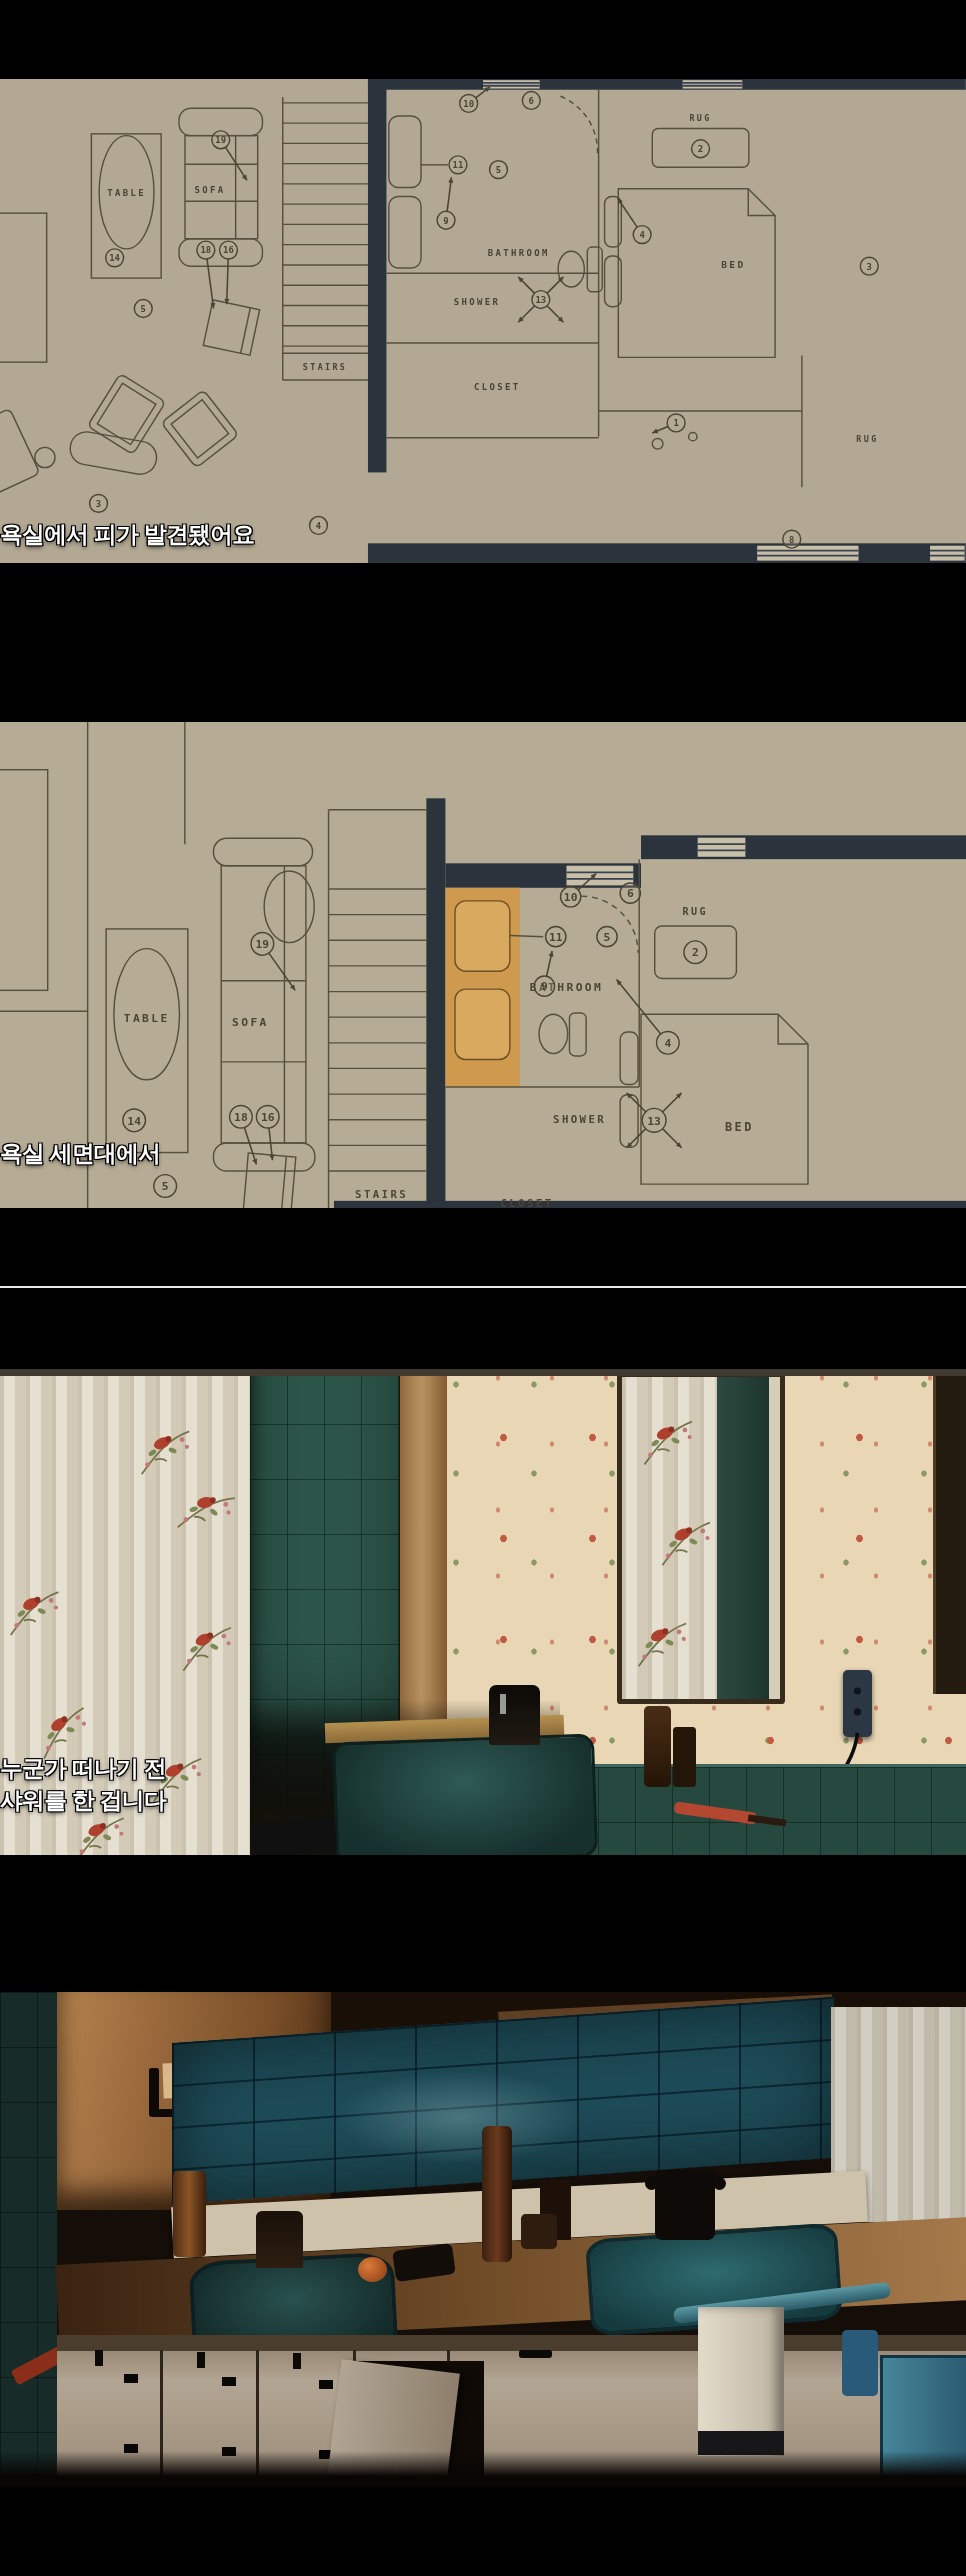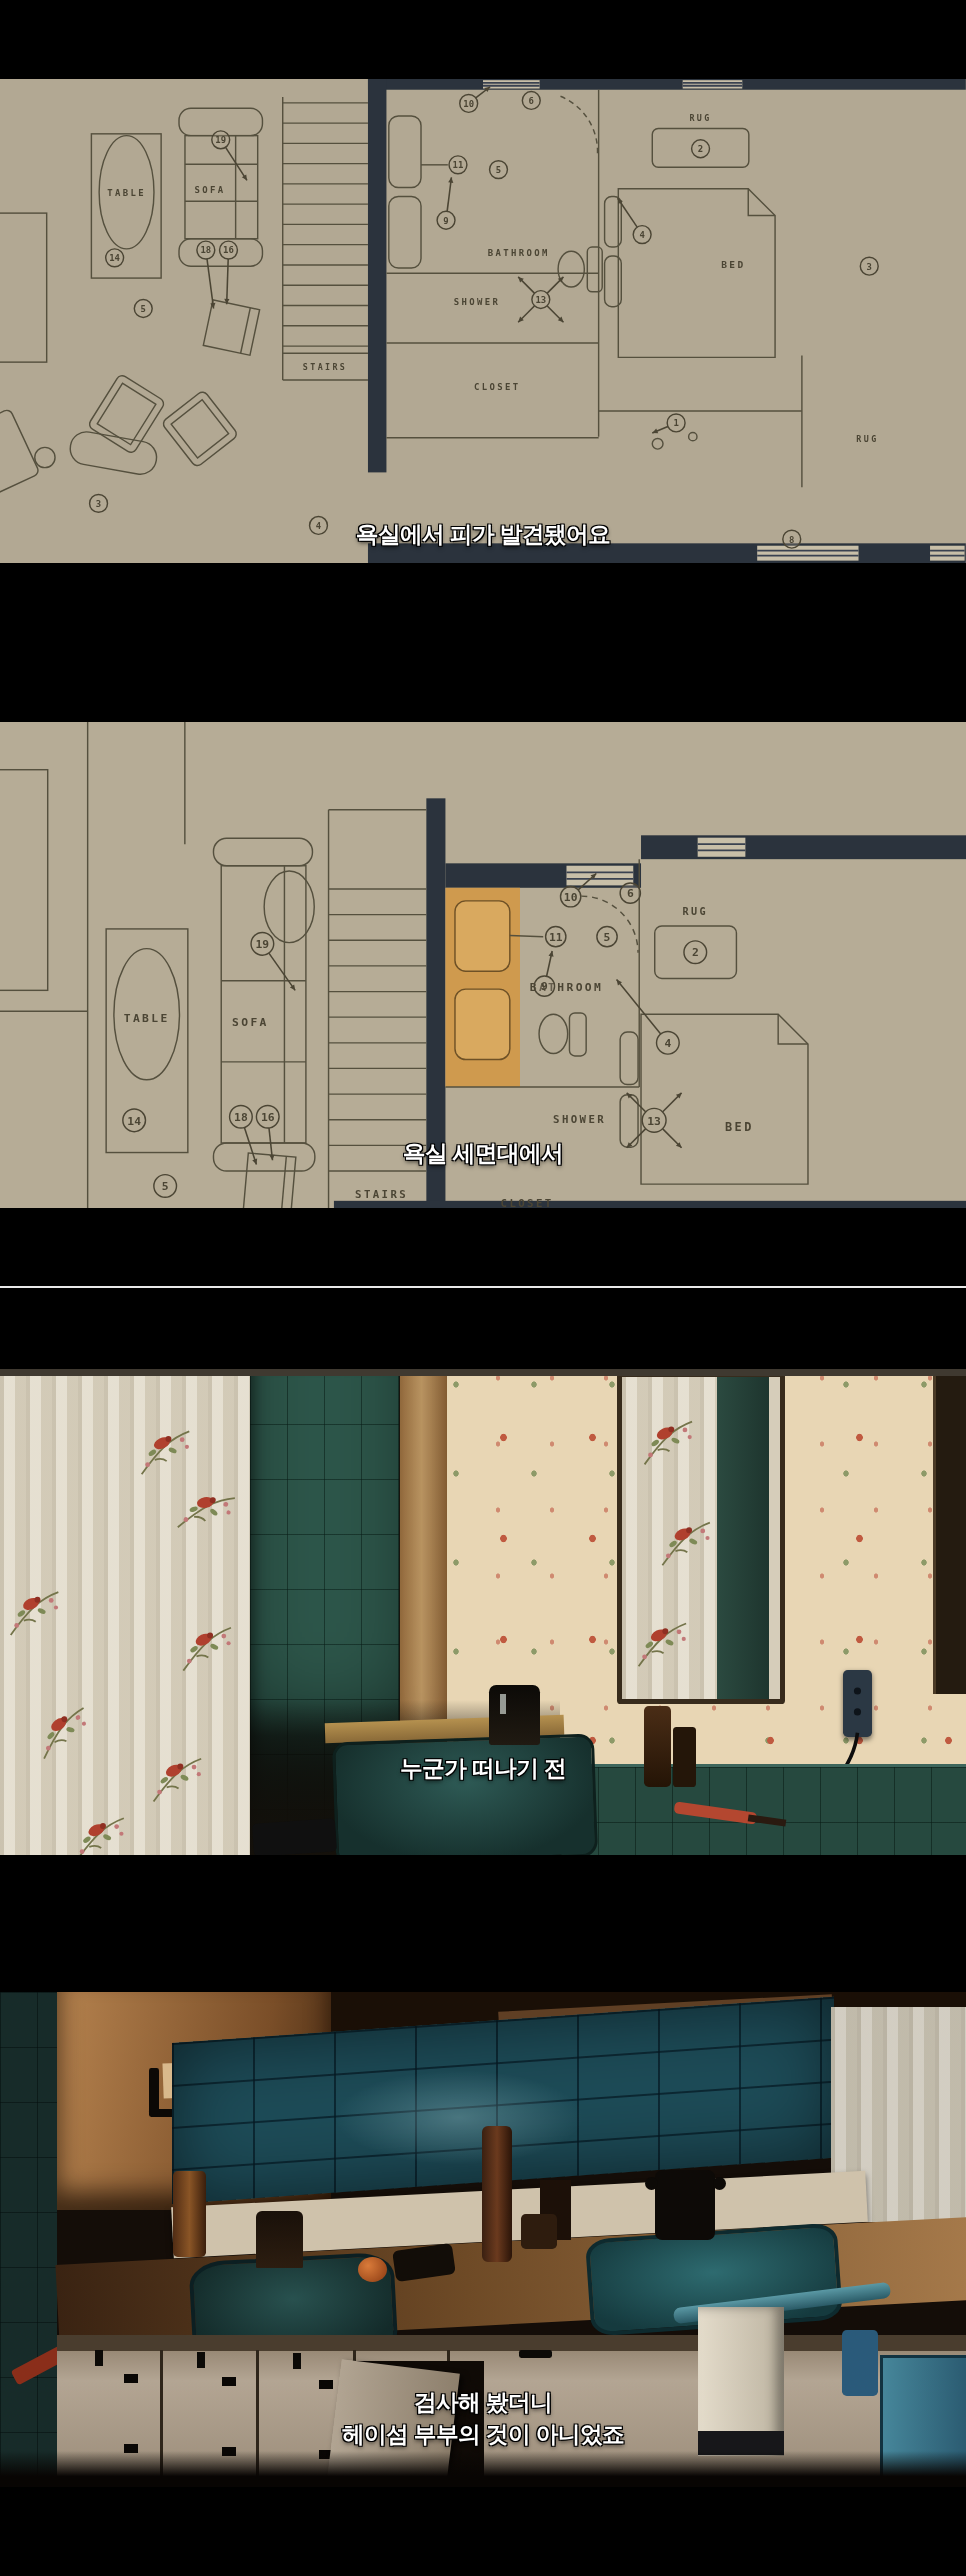--- a/index.html
+++ b/index.html
@@ -6,21 +6,21 @@
   #stage{position:relative;width:966px;height:2576px;background:#000;overflow:hidden;
          font-family:"Liberation Sans", sans-serif;}
   .frame{position:absolute;left:0;width:966px;overflow:hidden;}
   
   .plan-svg{position:absolute;left:0;top:0;}
   .plan-label{font-family:"DejaVu Sans Mono", monospace;fill:#4b4534;font-weight:bold;}
   .plan-line{stroke:#55503e;stroke-width:2.4;fill:none;}
   .plan-fill{fill:none;stroke:#55503e;stroke-width:2.4;}
   .wall-dark{fill:#2b333d;}
   
-  .subtitle{position:absolute;left:0;width:966px;text-align:center;color:#fff;
+  .subtitle{position:absolute;left:0;width:966px;color:#fff;
     font-size:22.7px;font-weight:bold;line-height:32px;letter-spacing:-0.6px;
     text-shadow:-1.2px -1.2px 0 #000,1.2px -1.2px 0 #000,-1.2px 1.2px 0 #000,1.2px 1.2px 0 #000,0 1.8px 4.2px rgba(0,0,0,.75);}
   
   .tile-green{background-color:#2d564a;
     background-image:linear-gradient(rgba(10,30,24,.55) 1.2px,transparent 1.2px),
                      linear-gradient(90deg,rgba(10,30,24,.55) 1.2px,transparent 1.2px);
     background-size:37px 55px;}
   .tile-teal{background-color:#1d4b57;
     background-image:linear-gradient(rgba(5,25,35,.7) 1.8px,transparent 1.8px),
                      linear-gradient(90deg,rgba(5,25,35,.7) 1.8px,transparent 1.8px);
@@ -462,20 +462,21 @@
     <div class="abs" style="left:489px;top:316px;width:51px;height:60px;background:linear-gradient(180deg,#0c0a07,#201a12);border-radius:7.2px 7.2px 2.4px 2.4px;"></div>
     <div class="abs" style="left:500px;top:325px;width:6px;height:20px;background:#cfd6cf;opacity:.7;"></div>
     <div class="abs" style="left:644px;top:337px;width:27px;height:81px;background:linear-gradient(180deg,#4a2d16,#241406);border-radius:4.8px;"></div>
     <div class="abs" style="left:673px;top:358px;width:22.7px;height:60px;background:#241609;border-radius:3.6px;"></div>
     <div class="abs" style="left:674px;top:438px;width:83px;height:12px;background:#b44730;border-radius:4.8px;transform:rotate(8deg);"></div>
     <div class="abs" style="left:748px;top:448px;width:38px;height:7.2px;background:#2a1a10;transform:rotate(8deg);"></div>
     <div class="abs" style="left:253px;top:452px;width:83px;height:33px;background:#101010;border-radius:4.8px;transform:rotate(-4deg);"></div>
     <div class="abs" style="left:0;top:0;width:966px;height:7.2px;background:#3f3930;"></div>
     <div class="subtitle" style="top:383px;">
       <div>누군가 떠나기 전</div>
+      <div>샤워를 한 겁니다</div>
     </div>
   </div>
 
   <div class="frame" style="top:1992px;height:495px;background:#140d08;">
     <div class="abs tile-green" style="left:0;top:0;width:57px;height:495px;filter:brightness(.5) hue-rotate(15deg);"></div>
     <div class="abs" style="left:57px;top:0;width:274px;height:218px;background:linear-gradient(100deg,#b5824e,#7a4e28 70%,#4a2d14);box-shadow:inset 0 -18px 24px rgba(20,8,2,.7);"></div>
     <div class="abs" style="left:149px;top:76px;width:9.5px;height:48px;background:#0c0906;border-radius:2.4px;"></div>
     <div class="abs" style="left:149px;top:117px;width:35px;height:8.3px;background:#0c0906;border-radius:2.4px;"></div>
     <div class="abs" style="left:331px;top:0;width:635px;height:72px;background:#1a0f06;"></div>
     <div class="abs" style="left:163px;top:67px;width:256px;height:35px;background:#d9b98c;background-image:radial-gradient(#b4543a 2.4px,transparent 3px),radial-gradient(#7e8a56 1.8px,transparent 2.4px);background-size:42px 24px,33px 20px;transform:rotate(-2deg);"></div>
@@ -524,20 +525,16 @@
     <div class="abs" style="left:356px;top:369px;width:128px;height:126px;background:#0f0a06;"></div>
     <div class="abs" style="left:334px;top:374px;width:119px;height:120px;background:linear-gradient(90deg,#b1a492,#8d7f6c);transform:rotate(7deg);box-shadow:3.6px 2.4px 6px rgba(0,0,0,.6);"></div>
     <div class="abs" style="left:519px;top:358px;width:33px;height:8.3px;background:#0c0a07;border-radius:2.4px;"></div>
 
     <div class="abs" style="left:673px;top:303px;width:218px;height:15.5px;background:linear-gradient(180deg,#5b99a5,#2a5a66);border-radius:7.2px;transform:rotate(-7deg);"></div>
     <div class="abs" style="left:698px;top:315px;width:86px;height:149px;background:linear-gradient(90deg,#e4dccb,#bcb3a0);box-shadow:inset -8.3px 0 10.7px rgba(0,0,0,.35);"></div>
     <div class="abs" style="left:698px;top:439px;width:86px;height:24px;background:#17171a;"></div>
     <div class="abs" style="left:880px;top:363px;width:86px;height:132px;background:linear-gradient(90deg,#46869a,#2a5a70);border:3px solid #123341;"></div>
     <div class="abs" style="left:842px;top:338px;width:36px;height:66px;background:#2a5a7a;border-radius:4.8px;"></div>
     <div class="abs" style="left:0;top:459px;width:966px;height:36px;background:linear-gradient(180deg,rgba(8,5,3,0),#080503 70%);"></div>
-    <div class="subtitle" style="top:394px;">
-      <div>검사해 봤더니</div>
-      <div>헤이섬 부부의 것이 아니었죠</div>
-    </div>
   </div>
 
 </div>
 
 
 </body></html>

